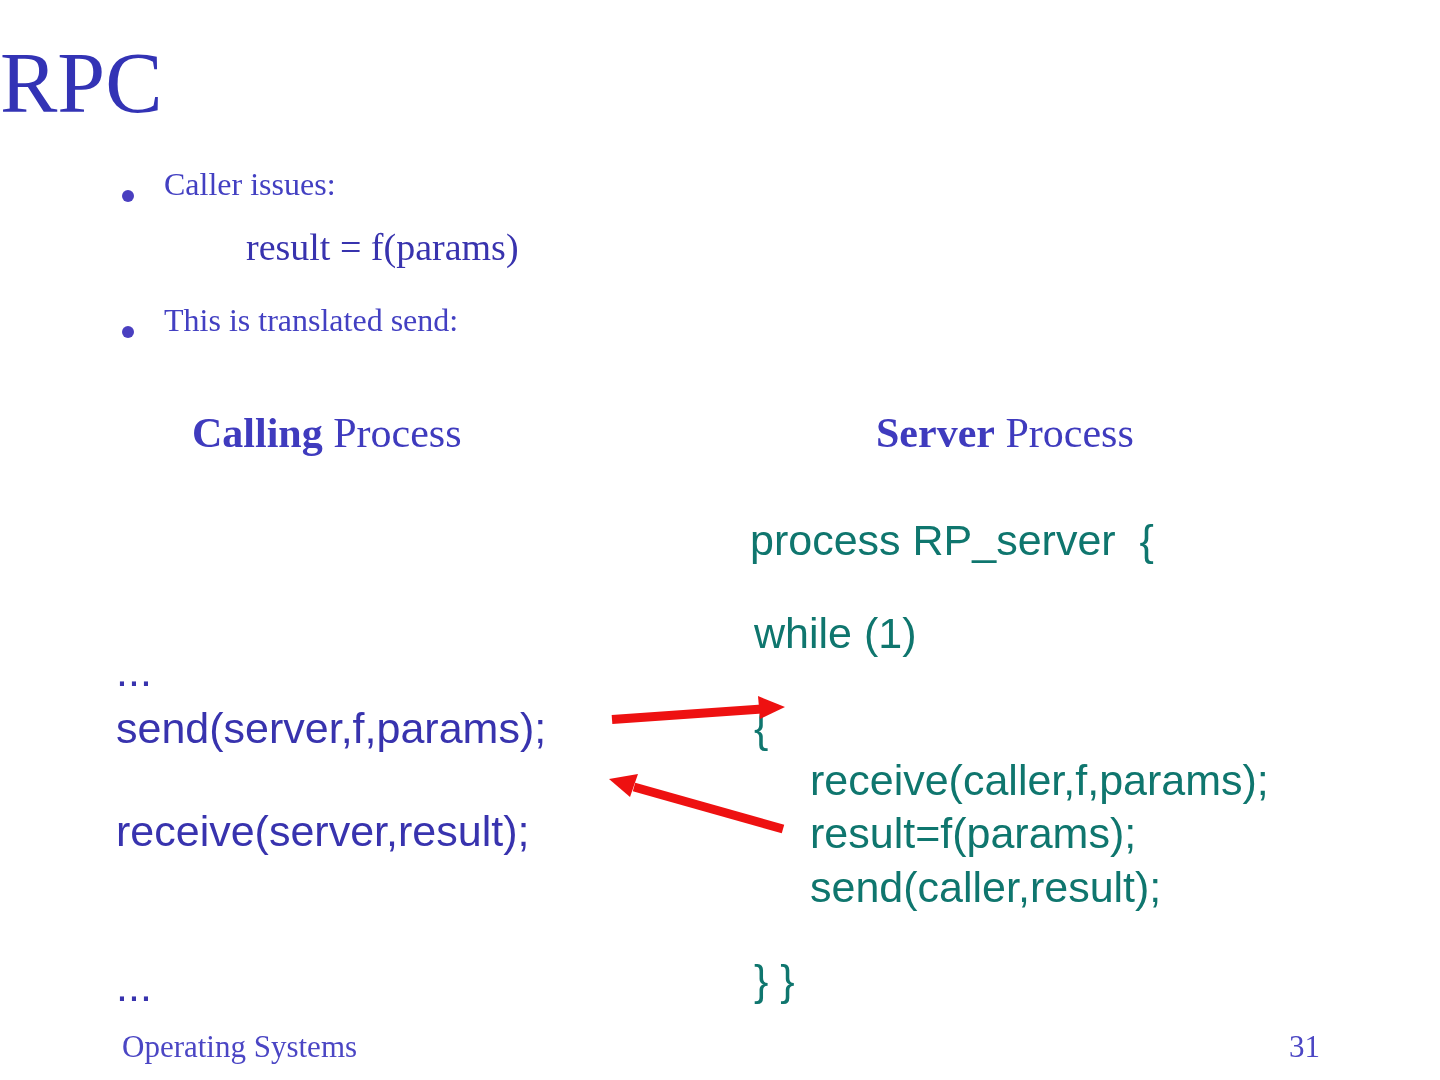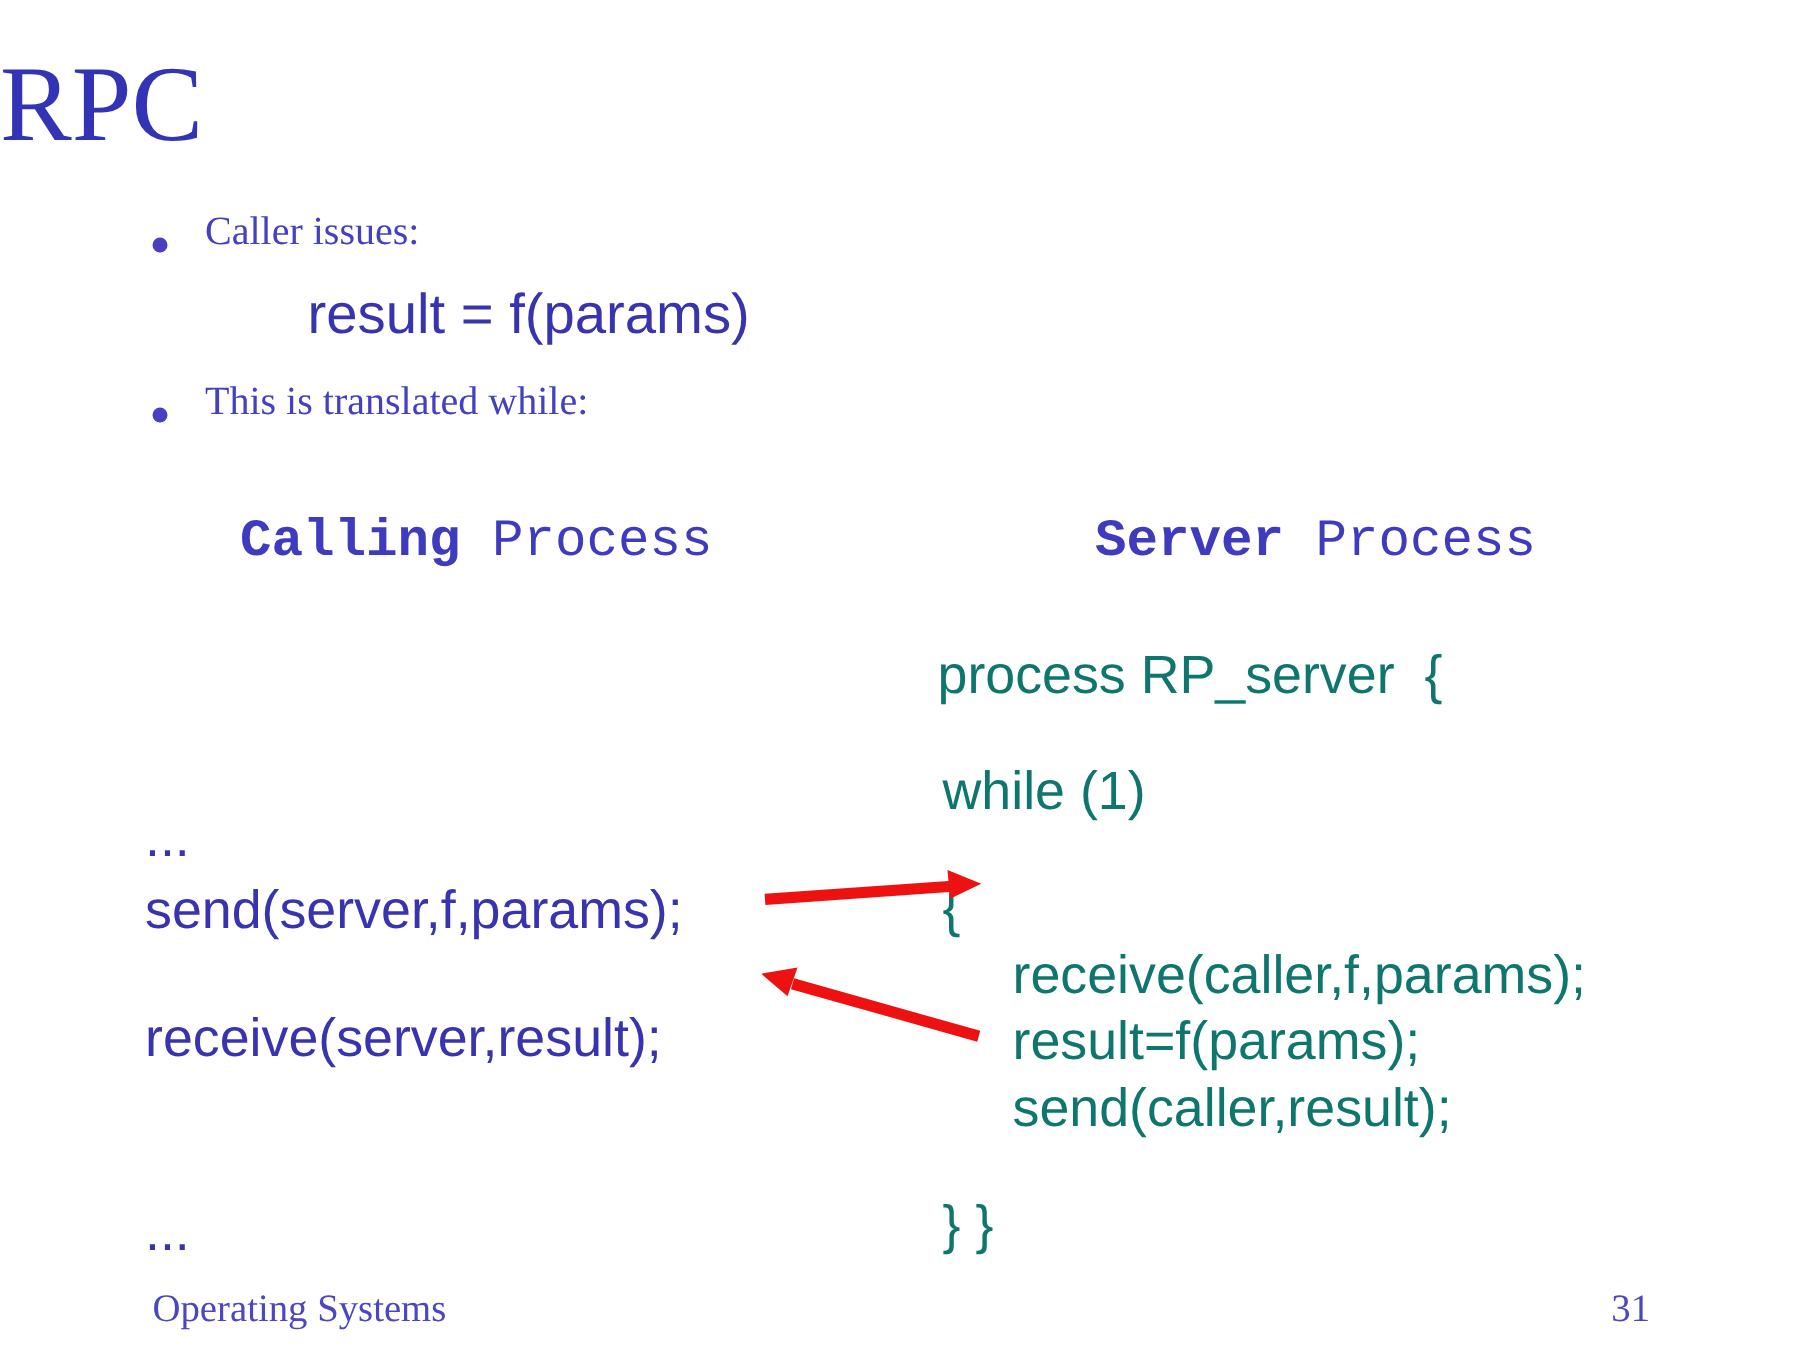--- a/index.html
+++ b/index.html
@@ -58,26 +58,26 @@
   
   .code-line {
     position: absolute;
     font-family: "Liberation Sans", sans-serif;
     font-size: 43px;
     line-height: 1.0;
     color: #3833AE;
     white-space: pre;
   }
 
-  #caller-call { left: 246px; top: 228px; font-size: 45px; }
+  #caller-call { left: 246px; top: 228px; font-size: 38px; font-family: Liberation Serif, serif; }
 
   
   .col-heading {
     position: absolute;
-    font-family: Liberation Mono, monospace;
+    font-family: Liberation Serif, serif;
     font-size: 42px;
     line-height: 1.0;
     color: #3F3BBE;
     white-space: nowrap;
   }
   .col-heading .strong { font-weight: bold; }
   #heading-calling { left: 192px; top: 412px; }
   #heading-server  { left: 876px; top: 412px; }
 
   
@@ -146,21 +146,21 @@
 
   <div class="bullet-row" id="bullet-1">
     <span class="bullet-dot"></span>
     <span class="bullet-text">Caller issues:</span>
   </div>
 
   <div class="code-line" id="caller-call">result = f(params)</div>
 
   <div class="bullet-row" id="bullet-2">
     <span class="bullet-dot"></span>
-    <span class="bullet-text">This is translated while:</span>
+    <span class="bullet-text">This is translated send:</span>
   </div>
 
   <div class="col-heading" id="heading-calling">
     <span class="strong">Calling</span><span> Process</span>
   </div>
   <div class="col-heading" id="heading-server">
     <span class="strong">Server</span><span> Process</span>
   </div>
 
   <div id="left-code">

